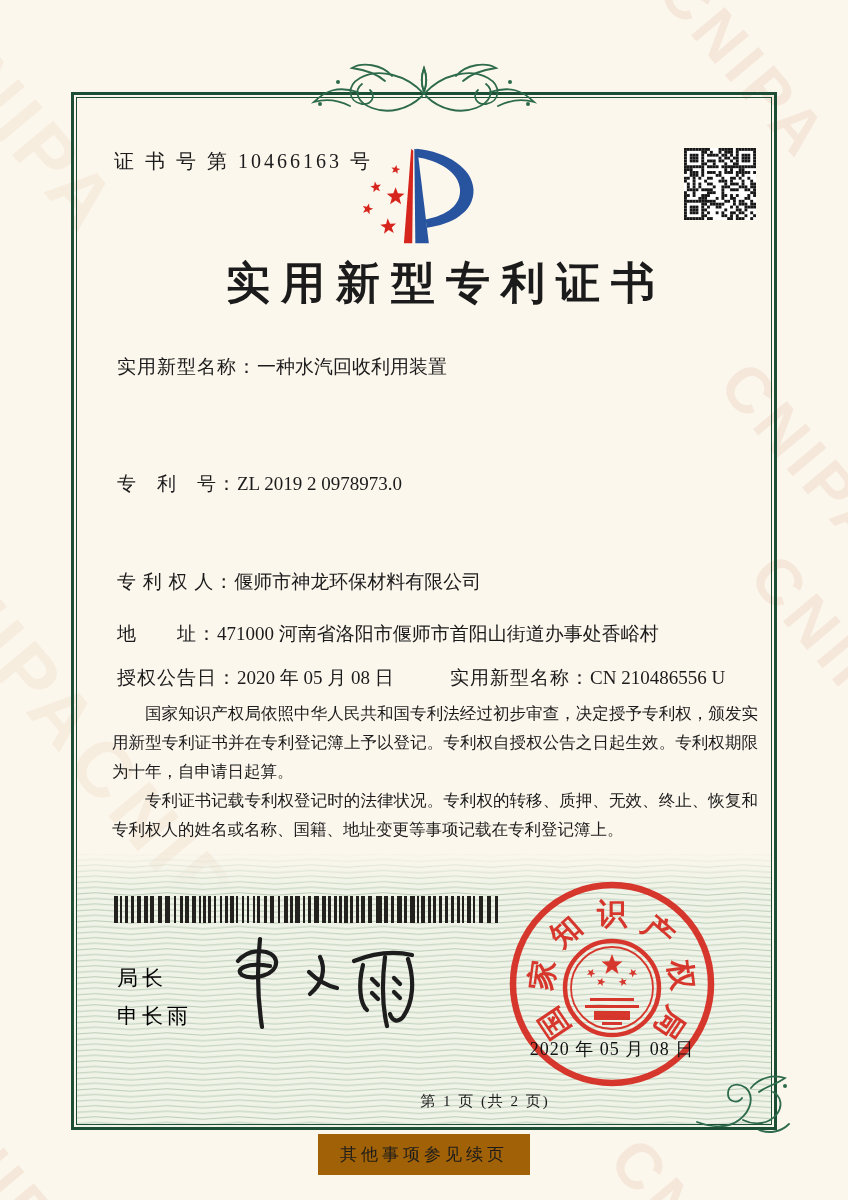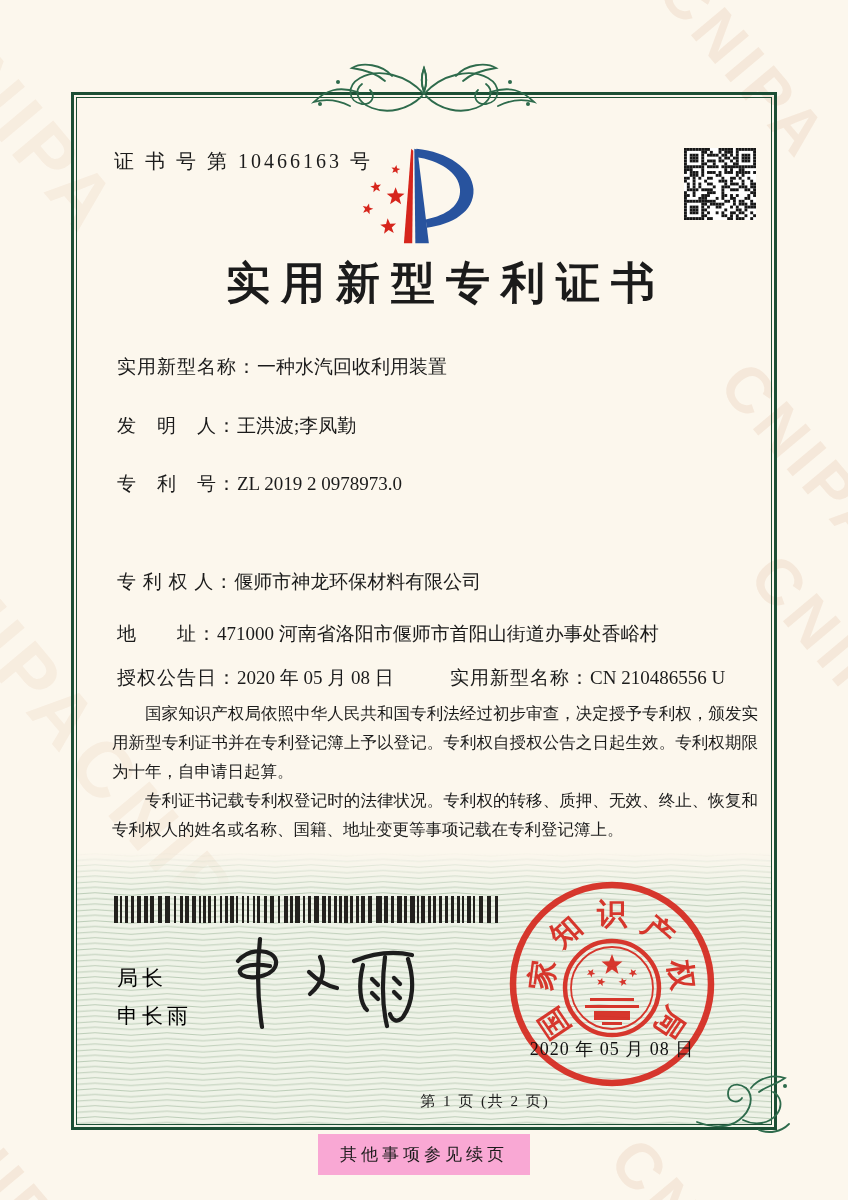--- a/index.html
+++ b/index.html
@@ -29,21 +29,21 @@
   .paras p{margin:0;text-indent:2em;}
   .barcode{left:114px;top:896px;}
   .officer{left:117px;font-size:21px;font-family:"Liberation Sans","DejaVu Sans",sans-serif;
            letter-spacing:4px;color:#000000;}
   .signature{left:222px;top:931px;}
   .seal{left:506px;top:878px;z-index:5;}
   .seal-date{left:506px;top:1037px;width:212px;text-align:center;font-size:18px;
              letter-spacing:1px;z-index:6;color:#111;}
   .page-info{left:71px;top:1092px;width:828px;text-align:center;font-size:15px;letter-spacing:2px;}
   .footer-note-wrap{left:71px;top:1134px;width:706px;text-align:center;z-index:3;}
-  .footer-note{display:inline-block;background:#f9a8d4;padding:9px 22px;font-size:17px;
+  .footer-note{display:inline-block;background:#a16207;padding:9px 22px;font-size:17px;
                letter-spacing:4px;}
   .ornament{z-index:6;}
   .seal-ch{font-size:30px;font-weight:bold;fill:#d5281e;
            font-family:"Liberation Serif","DejaVu Serif",serif;}
 </style>
 </head>
 <body>
 
 <div class="page">
 
@@ -445,23 +445,20 @@
         <rect x="57.599999999999994" y="69.12" width="2.88" height="2.88"></rect>
         <rect x="66.24" y="69.12" width="2.88" height="2.88"></rect>
       </g>
   </svg>
 
   <div class="abs title">实用新型专利证书</div>
 
   <div class="abs row" style="top:354px">
     <span class="lab">实用新型名称：</span><span class="val">一种水汽回收利用装置</span>
   </div>
-  <div class="abs row" style="top:413px">
-    <span class="lab">发　明　人：</span><span class="val">王洪波;李凤勤</span>
-  </div>
   <div class="abs row" style="top:471px">
     <span class="lab">专　利　号：</span><span class="val">ZL 2019 2 0978973.0</span>
   </div>
   <div class="abs row" style="top:569px">
     <span class="lab">专 利 权 人：</span><span class="val">偃师市神龙环保材料有限公司</span>
   </div>
   <div class="abs row" style="top:621px">
     <span class="lab">地　　址：</span><span class="val">471000 河南省洛阳市偃师市首阳山街道办事处香峪村</span>
   </div>
   <div class="abs row" style="top:665px">

